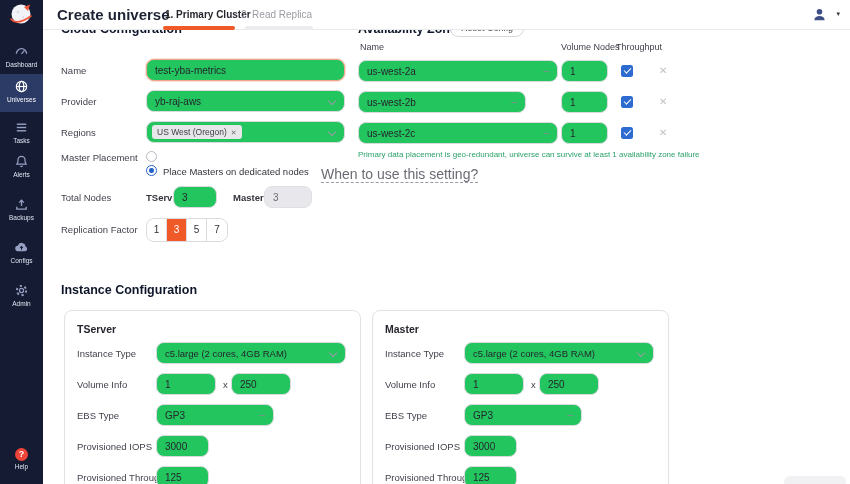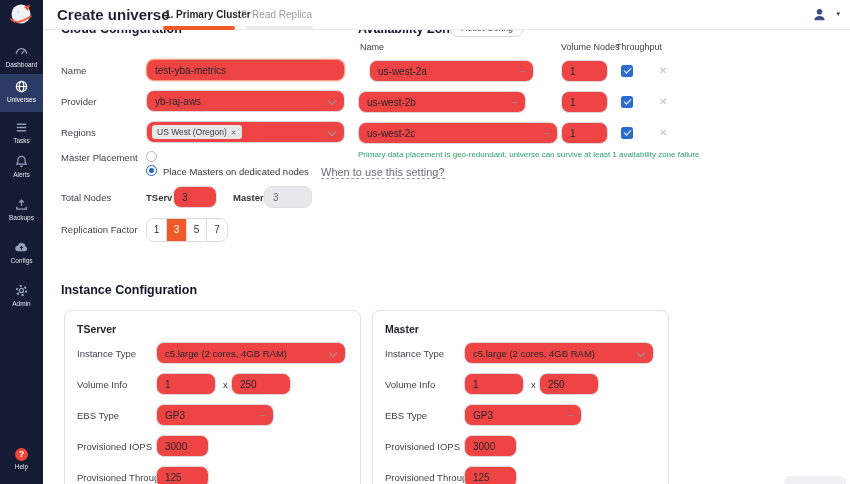--- a/index.html
+++ b/index.html
@@ -24,41 +24,41 @@
   .tab { position:absolute; top:9px; font-size:10px; }
   .tab-active { color:#26262e; font-weight:bold; }
   .tab-inactive { color:#9b9ba3; }
   .tab-bar { position:absolute; top:26px; height:3.5px; border-radius:2px; }
   #user-box { position:absolute; right:10px; top:6px; width:28px; height:18px; }
 
   
   .lbl { position:absolute; font-size:9.5px; color:#3f3f4a; }
   .colhead { position:absolute; font-size:9px; color:#3f3f4a; }
   .heading { position:absolute; font-size:12.5px; font-weight:bold; color:#0f172a; white-space:nowrap; }
-  .inp, .sel { position:absolute; height:22px; border:1px solid #d9d9de; border-radius:8px; background:#ef4444;
+  .inp, .sel { position:absolute; height:22px; border:1px solid #d9d9de; border-radius:8px; background:#22c55e;
          font-size:10px; color:#26262e; padding:0 8px; display:flex; align-items:center;
          font-family:"Liberation Sans", sans-serif; }
   input.inp { display:block; line-height:20px; outline:none; }
   .sel { padding-right:20px; }
   .chev { position:absolute; right:9px; top:7px; width:6px; height:6px;
           border-right:1.4px solid #9a9aa4; border-bottom:1.4px solid #9a9aa4; transform:rotate(45deg); }
   .dash-ind { position:absolute; right:8px; top:0; height:22px; line-height:20px; font-size:10px; color:#8a8a93; }
   .dash-ind::after { content:"–"; }
   .focus-orange { border-color:#f2a58c !important; box-shadow:0 0 0 1px rgba(242,165,140,.35); }
   .chip { background:#e7e7ea; border-radius:3px; font-size:8.5px; color:#3c3c46; padding:2px 5px;
           display:inline-flex; align-items:center; gap:4px; }
   .chip .chip-x::after { content:"✕"; font-size:7px; color:#6e6e78; }
 
   .radio { position:absolute; width:11px; height:11px; border-radius:50%; background:#fff; }
   .radio-off { border:1.6px solid #b9b9c2; }
   .radio-on { border:1.6px solid #2563c9; }
   .radio-on::after { content:""; position:absolute; left:2px; top:2px; width:4.5px; height:4.5px;
                      border-radius:50%; background:#2563c9; }
   .radio-lbl { position:absolute; font-size:9.5px; color:#33333c; }
-  .dashed-link { font-size:11px; color:#6b6b76; border-bottom:1px dashed #9a9aa4; }
+  .dashed-link { font-size:14px; color:#6b6b76; border-bottom:1px dashed #9a9aa4; }
 
   .rf-group { position:absolute; display:flex; border:1px solid #dcdce0; border-radius:8px; overflow:hidden; background:#fff; }
   .rf-cell { width:20px; height:22px; line-height:22px; text-align:center; font-size:10px; color:#33333c;
              border-right:1px solid #dcdce0; }
   .rf-cell:last-child { border-right:none; }
   .rf-on { background:#ef5a28; color:#fff; }
 
   .cb { position:absolute; width:12px; height:12px; border-radius:2.5px; background:#2e6bd0; }
   .cb::after { content:""; position:absolute; left:2.5px; top:3px; width:5.5px; height:2.8px;
                border-left:1.6px solid #fff; border-bottom:1.6px solid #fff; transform:rotate(-45deg); }
@@ -124,21 +124,21 @@
     </div>
 
     <div class="heading" style="left:315px;top:22px;">Availability Zones</div>
     <button class="pill-btn" style="left:407px;top:20px;">Reset Config</button>
 
     <div class="colhead" style="left:317px;top:42px;">Name</div>
     <div class="colhead" style="left:518px;top:42px;">Volume Nodes</div>
     <div class="colhead" style="left:573px;top:42px;">Throughput</div>
 
     <div>
-      <div class="sel" style="left:326px;top:60px;width:165px;">
+      <div class="sel" style="left:315px;top:60px;width:200px;">
         <span>us-west-2a</span>
         <span class="dash-ind"></span>
       </div>
       <input class="inp" style="left: 518px; top: 60px; width: 47px;" value="1">
       <span class="cb" style="left:578px;top:65px;"></span>
       <span class="row-x" style="left:616px;top:65px;"></span>
     </div>
 
     <div>
       <div class="sel" style="left:315px;top:91px;width:168px;">

